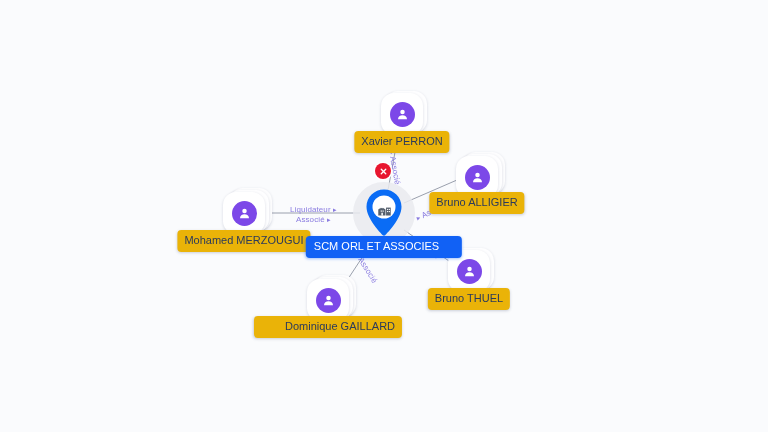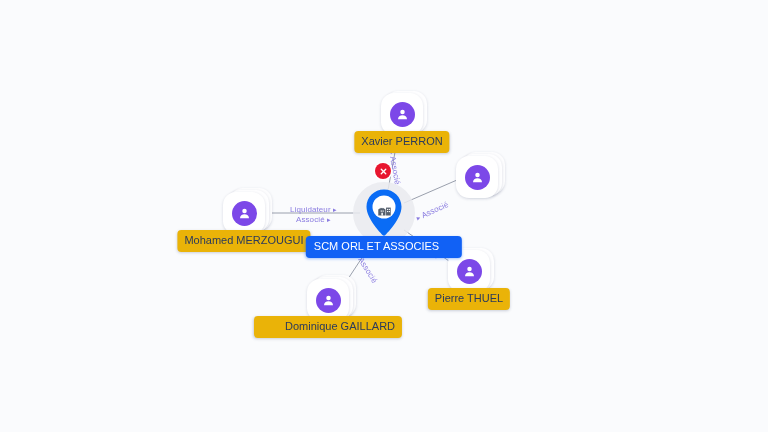--- a/index.html
+++ b/index.html
@@ -214,35 +214,36 @@
       <div class="card front">
         <div class="avatar">
           <svg width="15" height="15" viewBox="0 0 24 24" fill="#ffffff">
             <circle cx="12" cy="8" r="3.6"></circle>
             <path d="M4.8 19.5c0-3.9 3.3-6.2 7.2-6.2s7.2 2.3 7.2 6.2z"></path>
           </svg>
         </div>
       </div>
     </div>
   </div>
+  <div class="name-chip" style="left:477px; top:192px;"><span>Bruno ALLIGIER</span></div>
 
   <div class="node" style="left:469px; top:271px;">
     <div class="card-stack">
       <div class="card s3"></div>
       <div class="card front">
         <div class="avatar">
           <svg width="15" height="15" viewBox="0 0 24 24" fill="#ffffff">
             <circle cx="12" cy="8" r="3.6"></circle>
             <path d="M4.8 19.5c0-3.9 3.3-6.2 7.2-6.2s7.2 2.3 7.2 6.2z"></path>
           </svg>
         </div>
       </div>
     </div>
   </div>
-  <div class="name-chip" style="left:469px; top:288px;"><span>Pierre THUEL</span></div>
+  <div class="name-chip" style="left:469px; top:288px;"><span>Bruno THUEL</span></div>
 
   <div class="node" style="left:328px; top:300px;">
     <div class="card-stack">
       <div class="card s2"></div>
       <div class="card s3"></div>
       <div class="card front">
         <div class="avatar">
           <svg width="15" height="15" viewBox="0 0 24 24" fill="#ffffff">
             <circle cx="12" cy="8" r="3.6"></circle>
             <path d="M4.8 19.5c0-3.9 3.3-6.2 7.2-6.2s7.2 2.3 7.2 6.2z"></path>

